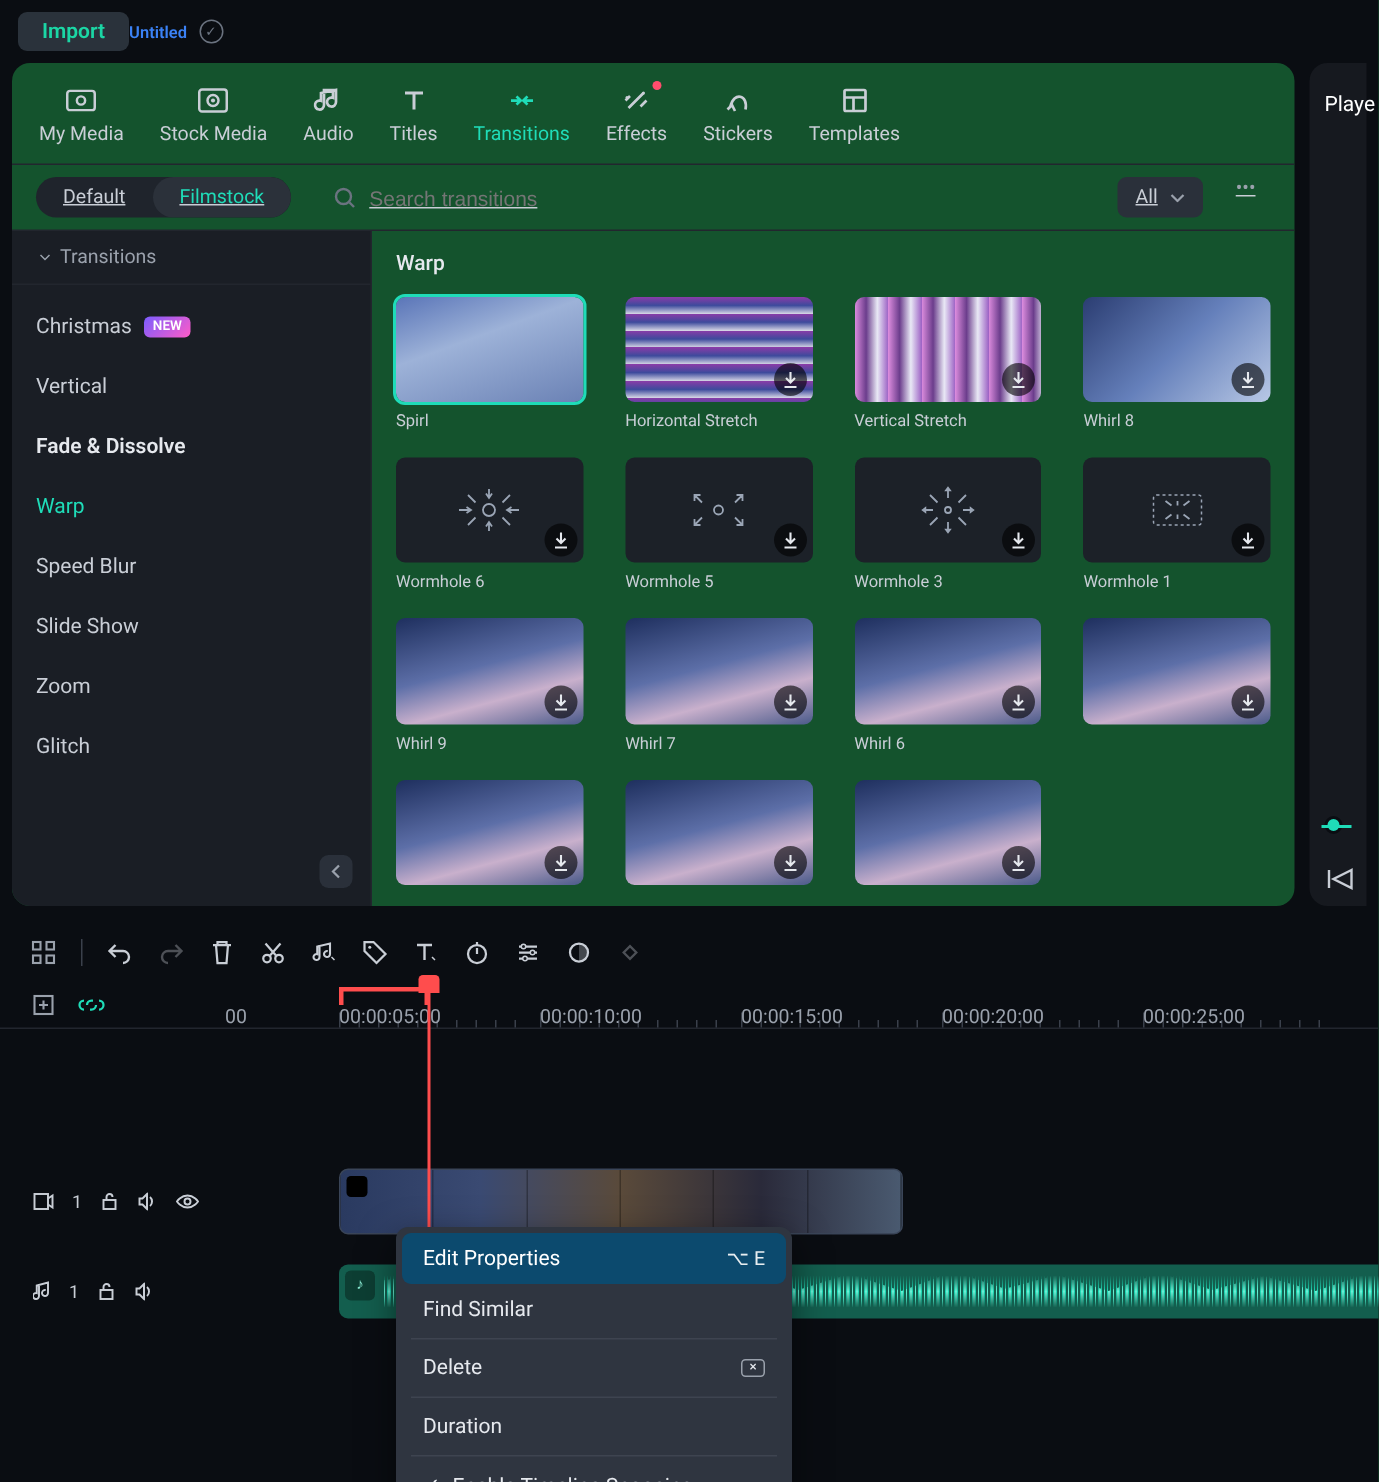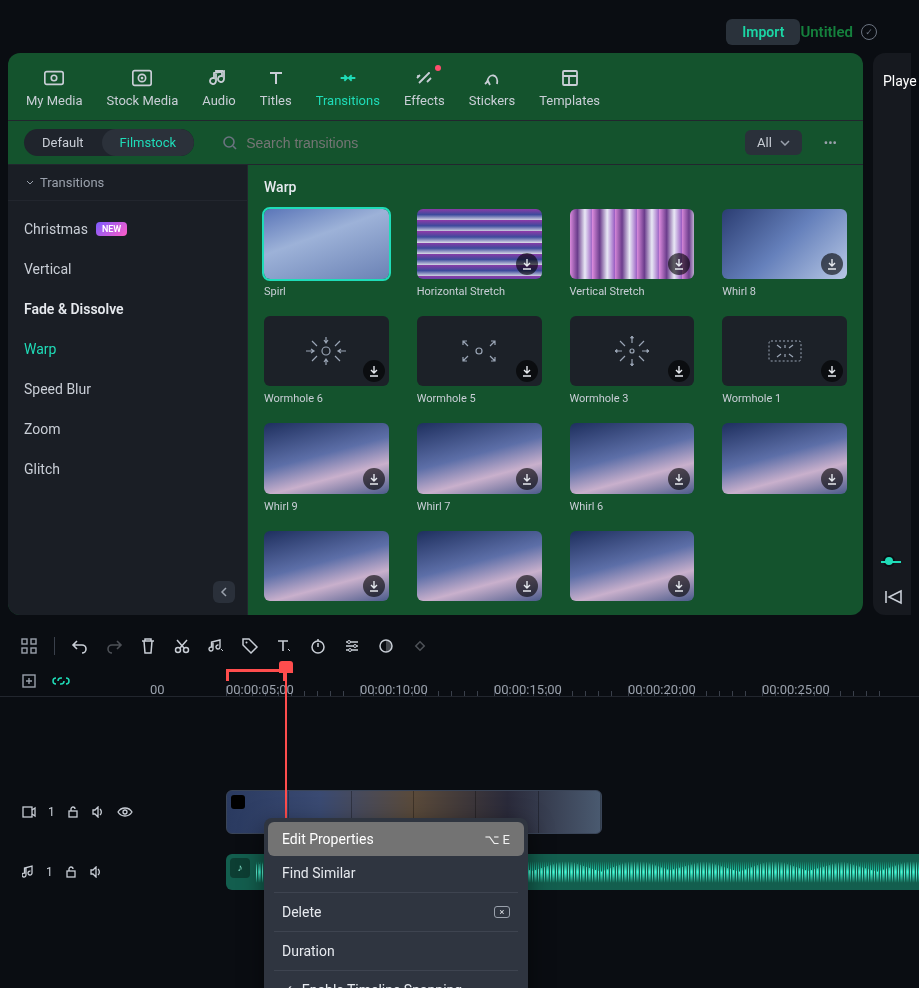--- a/index.html
+++ b/index.html
@@ -9,42 +9,41 @@
   color: #c9ced6;
   width: 919px;
   height: 988px;
   overflow: hidden;
   font-size: 13px;
 }
 .top-bar {
   height: 42px;
   display: flex;
   align-items: center;
-  justify-content: flex-end;
+  justify-content: flex-start;
   padding: 12px 12px;
-  margin-top: 11px;
 }
 .import-btn {
   background: #2a323b;
   color: #1bd6a5;
   padding: 5px 16px;
   border-radius: 6px;
   font-weight: 600;
   font-size: 14px;
 }
 .title-area {
   display:flex;
   align-items:center;
   gap:8px;
   margin-right: 30px;
 }
 .project-title {
-  color: #15803d;
+  color: #3b82f6;
   font-weight: 600;
-  font-size: 15px;
+  font-size: 11px;
 }
 .check-circle {
   width:16px; height:16px; border-radius:50%; border:1.5px solid #6b7380;
   display:flex;align-items:center;justify-content:center;font-size:9px;color:#6b7380;
 }
 .main-panel {
   display:flex;
   gap:10px;
   padding: 0 8px;
 }
@@ -83,25 +82,25 @@
   position:relative;
 }
 .tab.active { color:#1fdcb8; }
 .tab-icon { width:22px; height:22px; display:flex;align-items:center;justify-content:center; }
 .effects-dot {
   width:6px;height:6px;background:#ff4d6d;border-radius:50%;
   position:absolute;top:2px;right:14px;
 }
 .sub-header {
   display:flex;
-  align-items:center;
   padding:8px 16px;
   border-top:1px solid #22262e;
   border-bottom:1px solid #22262e;
   gap:12px;
+  text-decoration:underline;
 }
 .pill-toggle {
   display:flex;
   background:#1f242c;
   border-radius:20px;
   overflow:hidden;
 }
 .pill-toggle span {
   padding:6px 18px;
   font-size:13px;
@@ -397,21 +396,21 @@
 }
 .ctx-item {
   padding:9px 14px;
   font-size:14px;
   color:#e6e9ee;
   display:flex;
   justify-content:space-between;
   align-items:center;
   border-radius:6px;
 }
-.ctx-item.hover { background:#737373; color:#fff; }
+.ctx-item.hover { background:#0c4a6e; color:#fff; }
 .ctx-sep { height:1px;background:#3e4450;margin:2px 6px; }
 .ctx-check { margin-right:8px; }
 .shortcut { font-size:13px; opacity:.9; }
 .del-icon {
   width:16px;height:12px;border:1px solid #9aa1ac;border-radius:3px;
   position:relative;font-size:9px;display:flex;align-items:center;justify-content:center;
 }
 
 svg { display:block; }
 
@@ -552,20 +551,23 @@
               <span>Vertical</span>
             </div>
             <div class="sidebar-item bold">
               <span>Fade &amp; Dissolve</span>
             </div>
             <div class="sidebar-item active">
               <span>Warp</span>
             </div>
             <div class="sidebar-item">
               <span>Speed Blur</span>
+            </div>
+            <div class="sidebar-item">
+              <span>Slide Show</span>
             </div>
             <div class="sidebar-item">
               <span>Zoom</span>
             </div>
             <div class="sidebar-item">
               <span>Glitch</span>
             </div>
           </div>
         <div class="collapse-btn">
           <svg width="8" height="10" viewBox="0 0 8 10">

